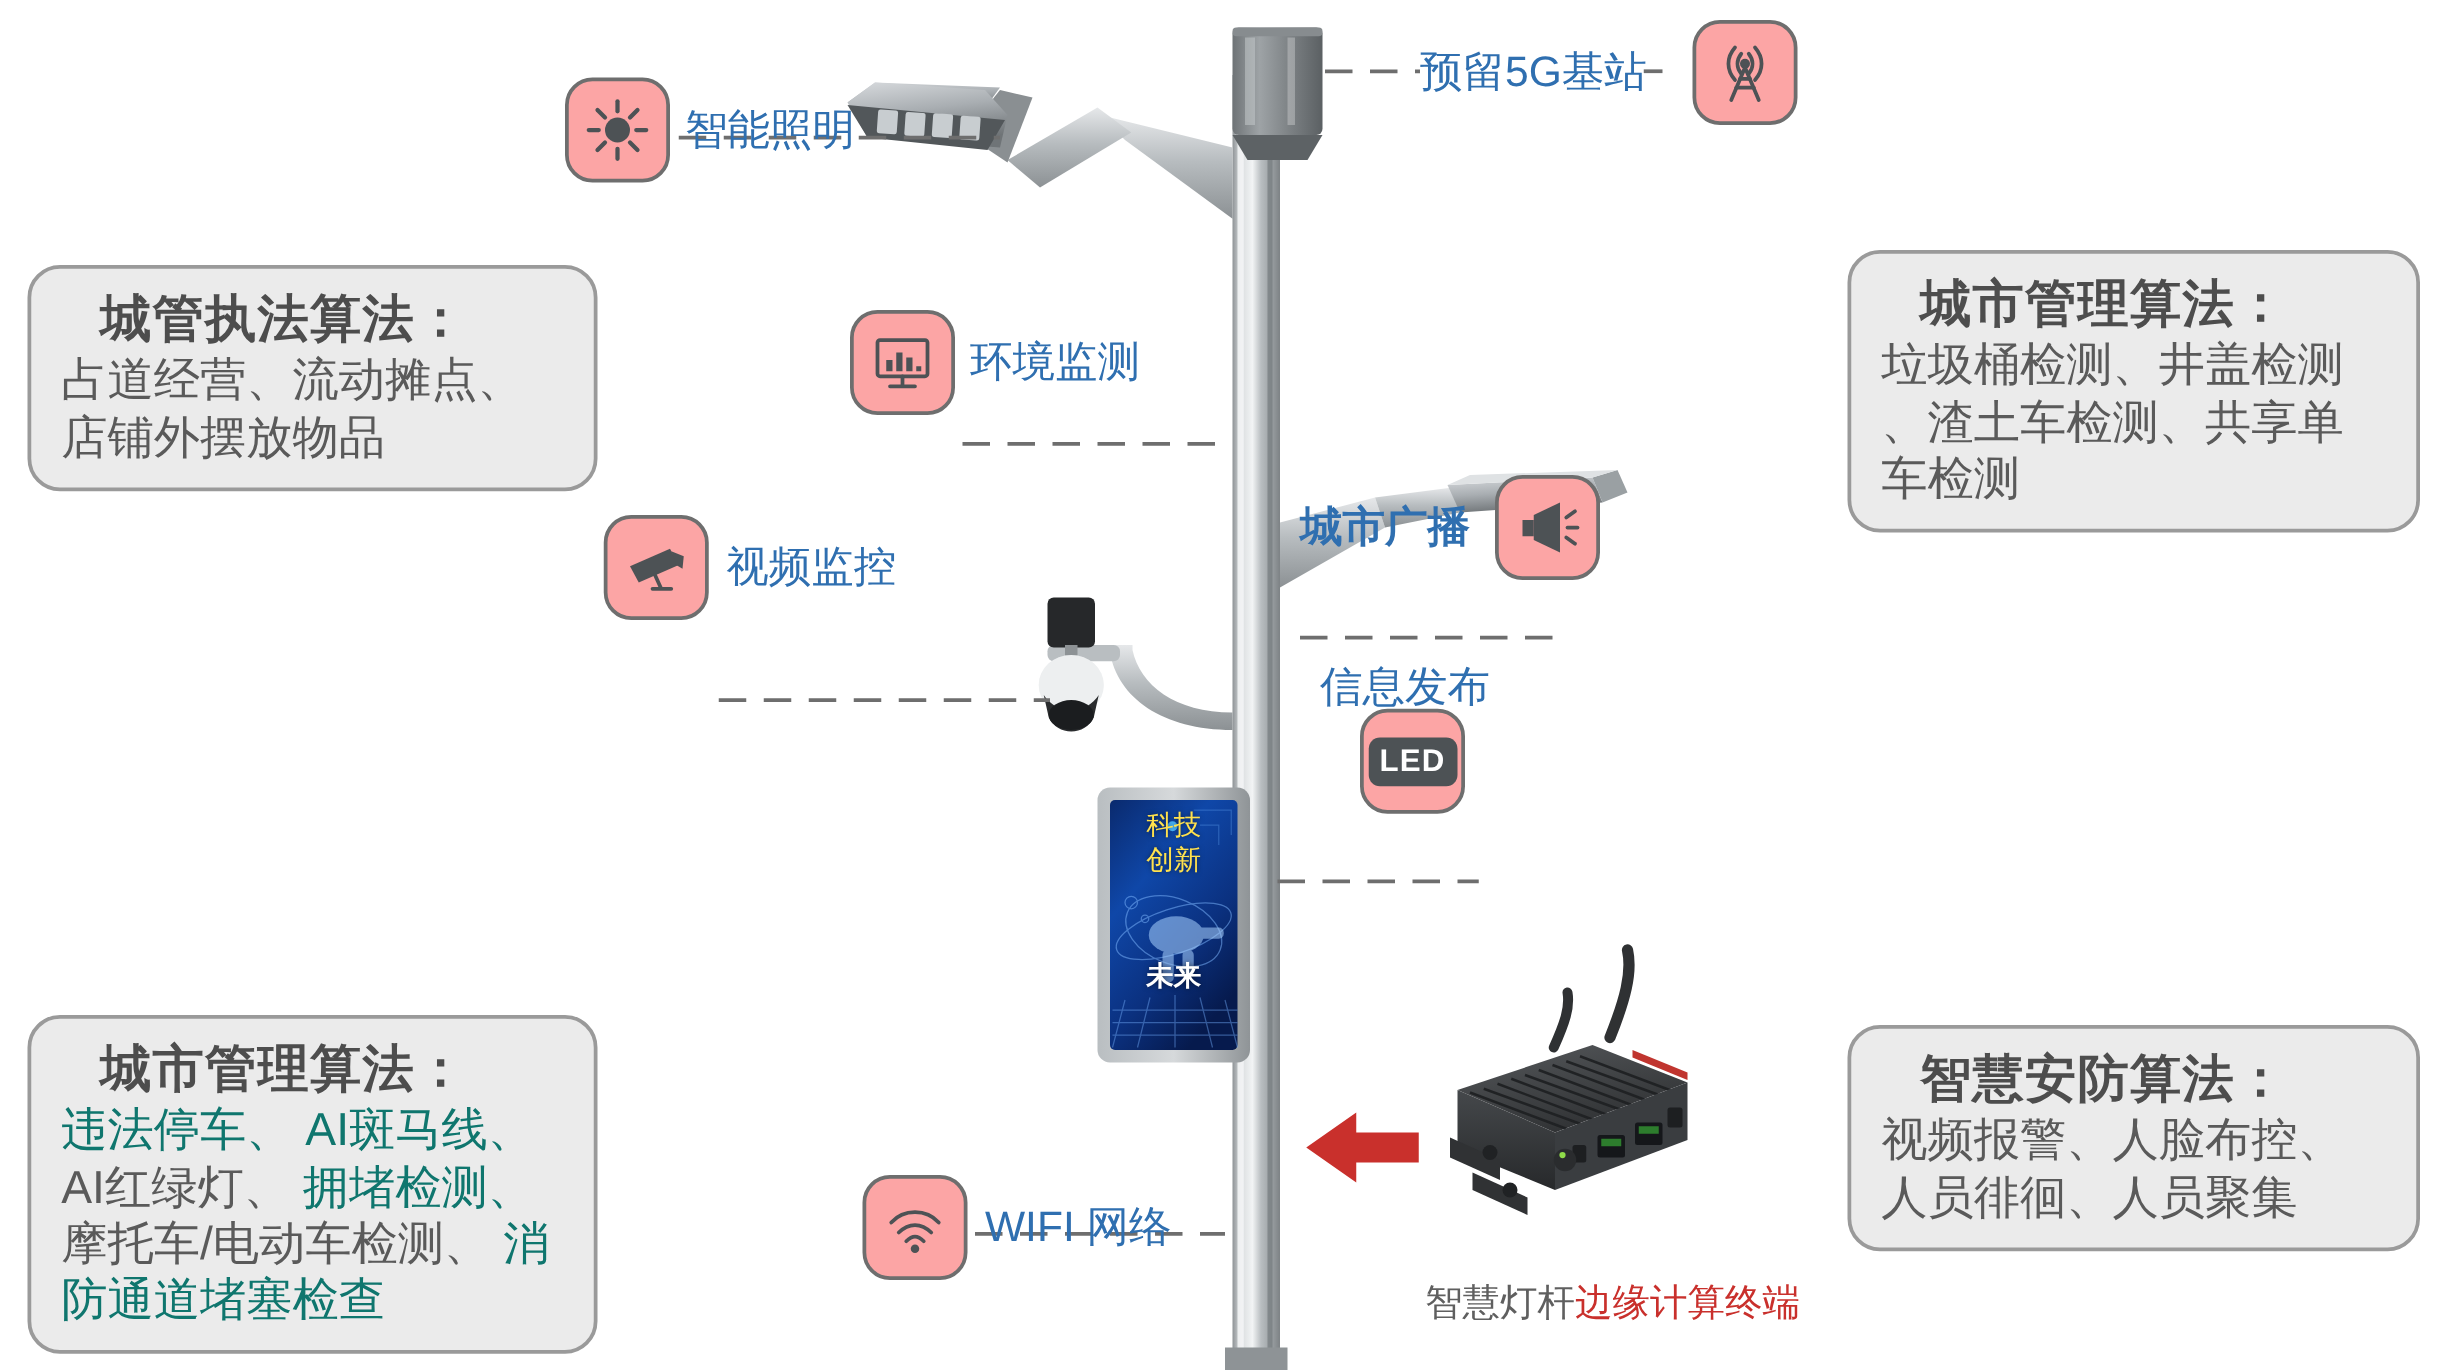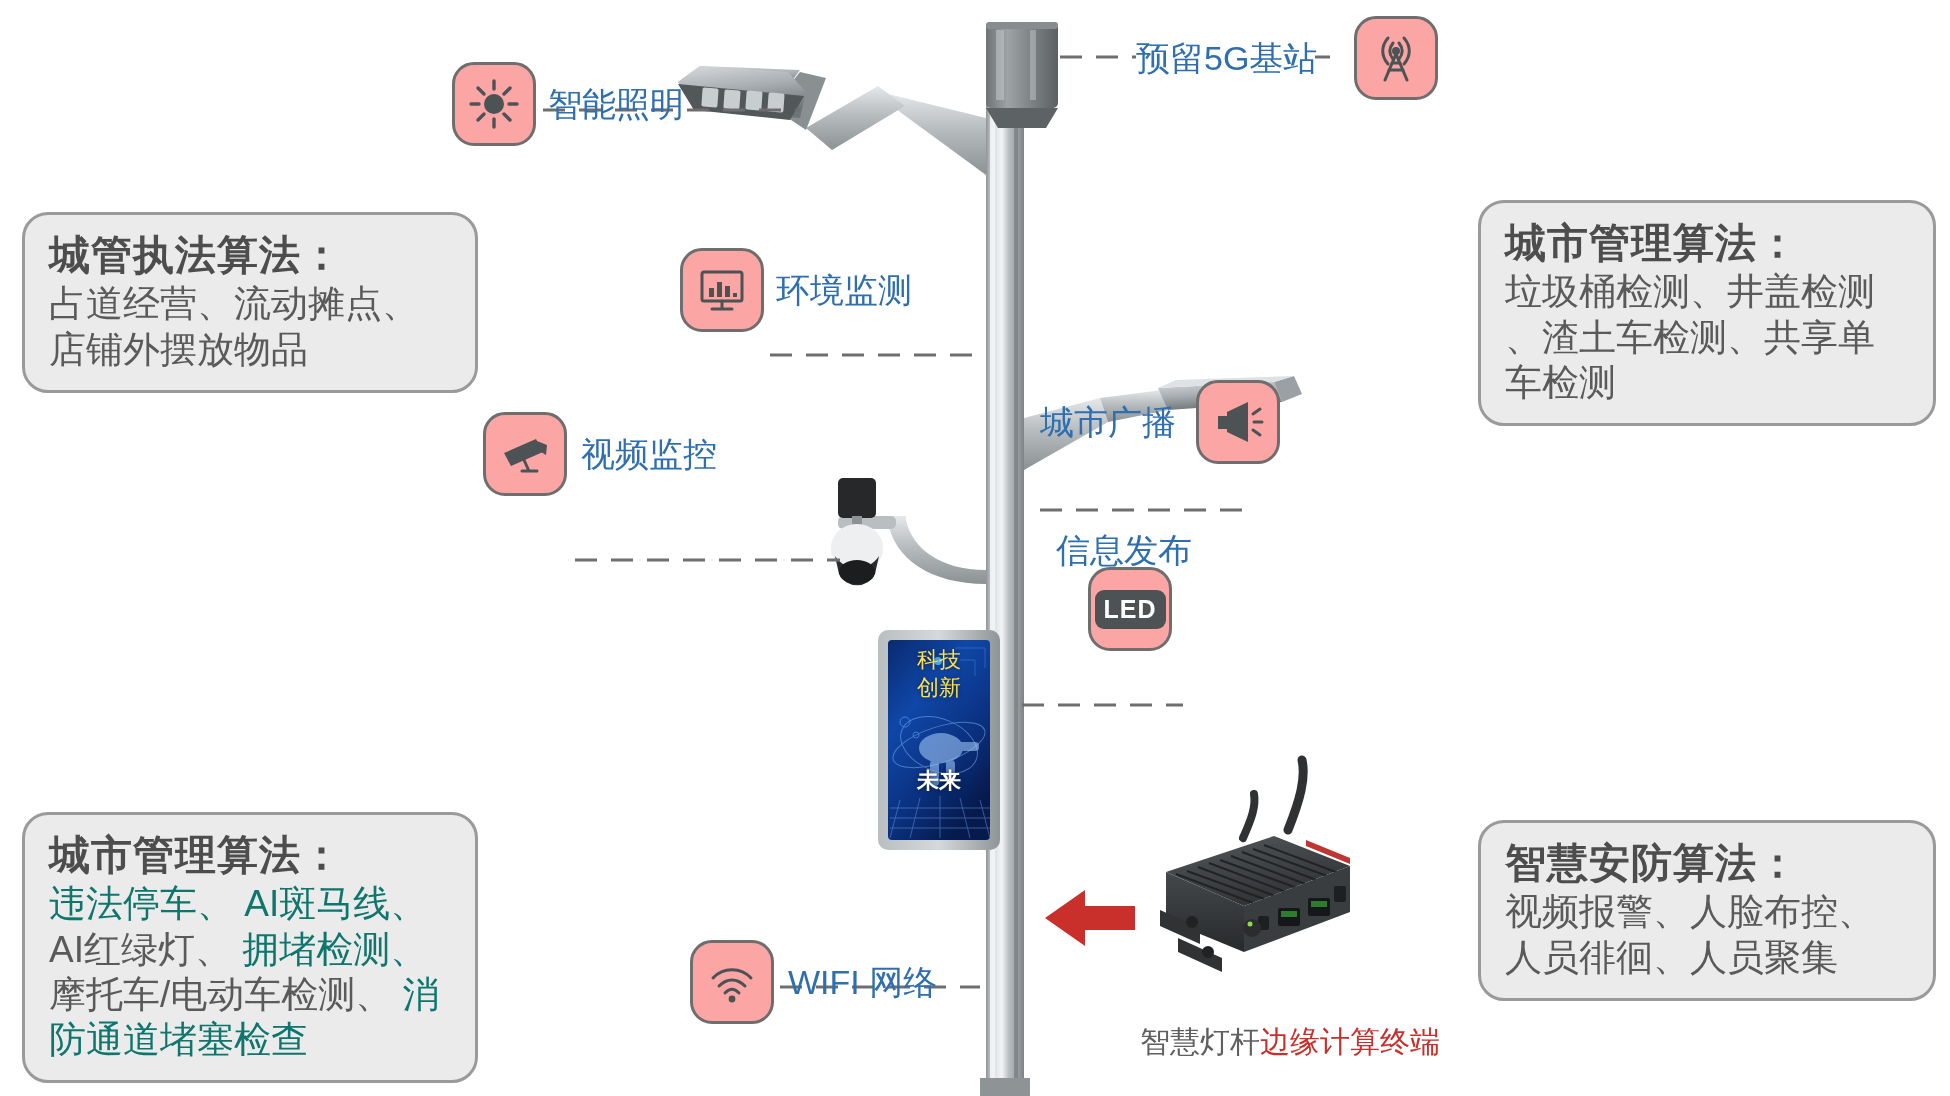--- a/index.html
+++ b/index.html
@@ -19,20 +19,21 @@
     border-radius: 26px;
     padding: 16px 22px 18px 24px;
   }
   .info-title {
     font-size: 41px;
     font-weight: bold;
     color: #4d4d4d;
     letter-spacing: 1px;
     line-height: 1.18;
     white-space: nowrap;
+    margin-left: 31px;
   }
   .info-body {
     font-size: 37px;
     color: #5a5a5a;
     line-height: 1.22;
     margin-top: 2px;
   }
   .info-body .red { color: #0f766e; }
   .info-body .gry { color: #5a5a5a; }
 
@@ -366,21 +367,21 @@
       <svg width="58" height="58" viewBox="0 0 58 58">
         <polygon points="8,28 40,14 47,27 15,41" fill="#4d5255"></polygon>
         <polygon points="41,16 51,20 50,30 45,27" fill="#4d5255"></polygon>
         <path d="M28 35 L33 46 M26 46 L41 46" stroke="#4d5255" stroke-width="3" stroke-linecap="round" fill="none"></path>
       </svg>
     </div>
     <div class="ctext" style="margin-left:14px;">视频监控</div>
   </div>
 
   <div class="callout" id="c-bcast">
-    <div class="ctext" style="margin-right:20px;">城市广播</div>
+    <div class="ctext" style="margin-right:20px;font-weight:bold;">城市广播</div>
     <div class="icon-box">
       <svg width="56" height="56" viewBox="0 0 56 56">
         <rect x="8" y="22" width="9" height="13" fill="#4d5255"></rect>
         <polygon points="17,18 38,8 38,48 17,38" fill="#4d5255"></polygon>
         <g stroke="#4d5255" stroke-width="3" stroke-linecap="round">
           <path d="M43 20 L50 15"></path>
             <path d="M44 28 L52 28"></path>
             <path d="M43 36 L50 41"></path>
         </g>
       </svg>

